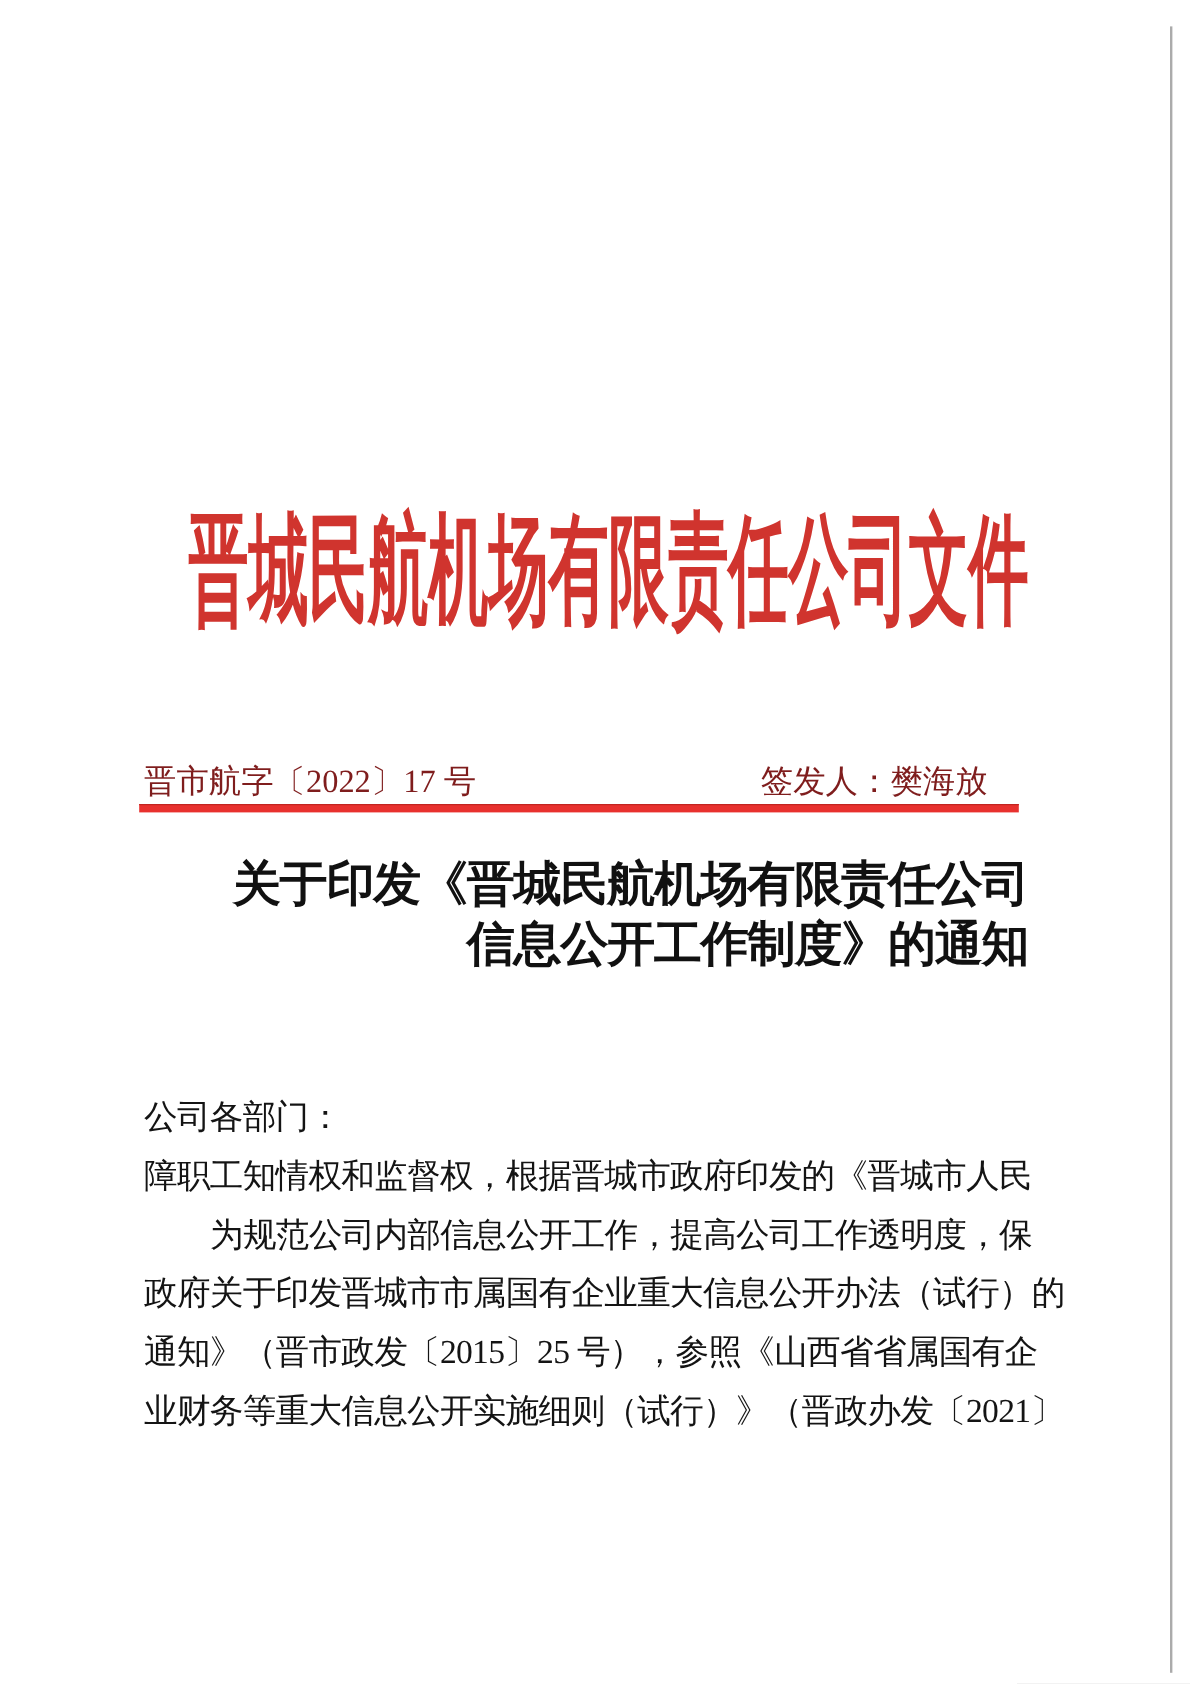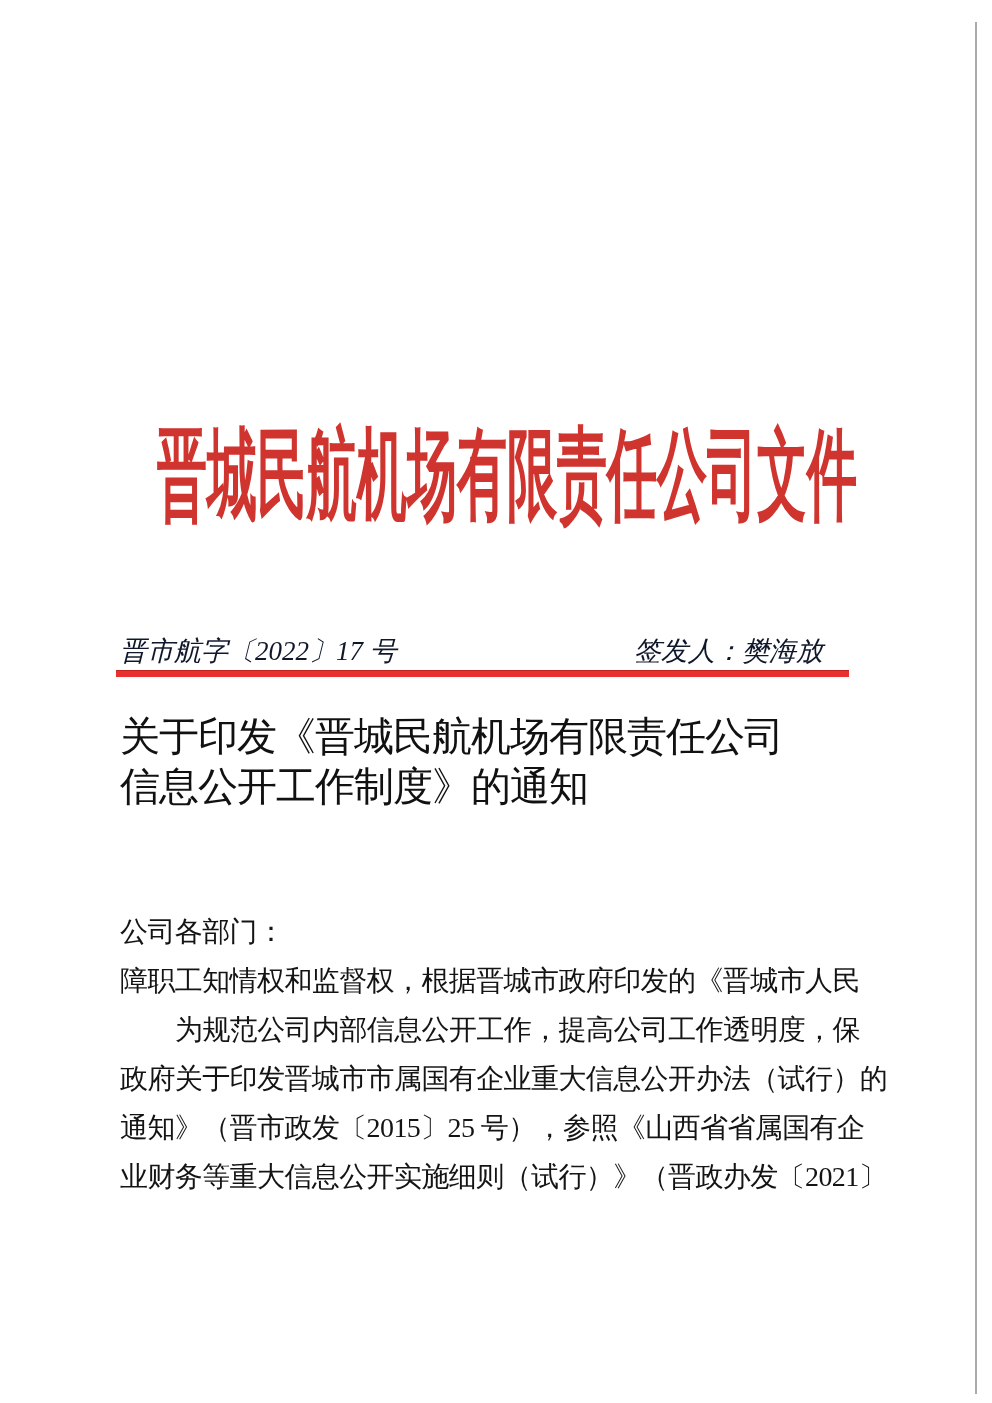--- a/index.html
+++ b/index.html
@@ -54,45 +54,44 @@
     position: absolute;
     left: 120px;
     top: 634px;
     width: 737px;
     height: 34px;
     display: flex;
     justify-content: space-between;
     align-items: center;
     font-size: 27px;
     line-height: 34px;
-    font-style: italic; 
-    color: #0f172a;
+    color: #7f1d1d;
     white-space: nowrap;
   }
   .meta-row .issuer { margin-right: 34px; }
   
   .red-rule {
     position: absolute;
     left: 116px;
     top: 670px;
     width: 733px;
     height: 6px;
     background: #e8312e;
     border-top: 1px solid #c22420;
   }
   
   .notice-title {
     position: absolute;
     left: 120px;
     top: 712px;
     width: 737px;
     margin: 0;
-    text-align: left;
+    text-align: right;
     font-size: 40px;
-    font-weight: normal;
+    font-weight: bold;
     line-height: 50px;
     letter-spacing: -1px;
     color: #111111;
   }
   .title-line { display: block; white-space: nowrap; }
   
   .body-block {
     position: absolute;
     left: 120px;
     top: 907px;

